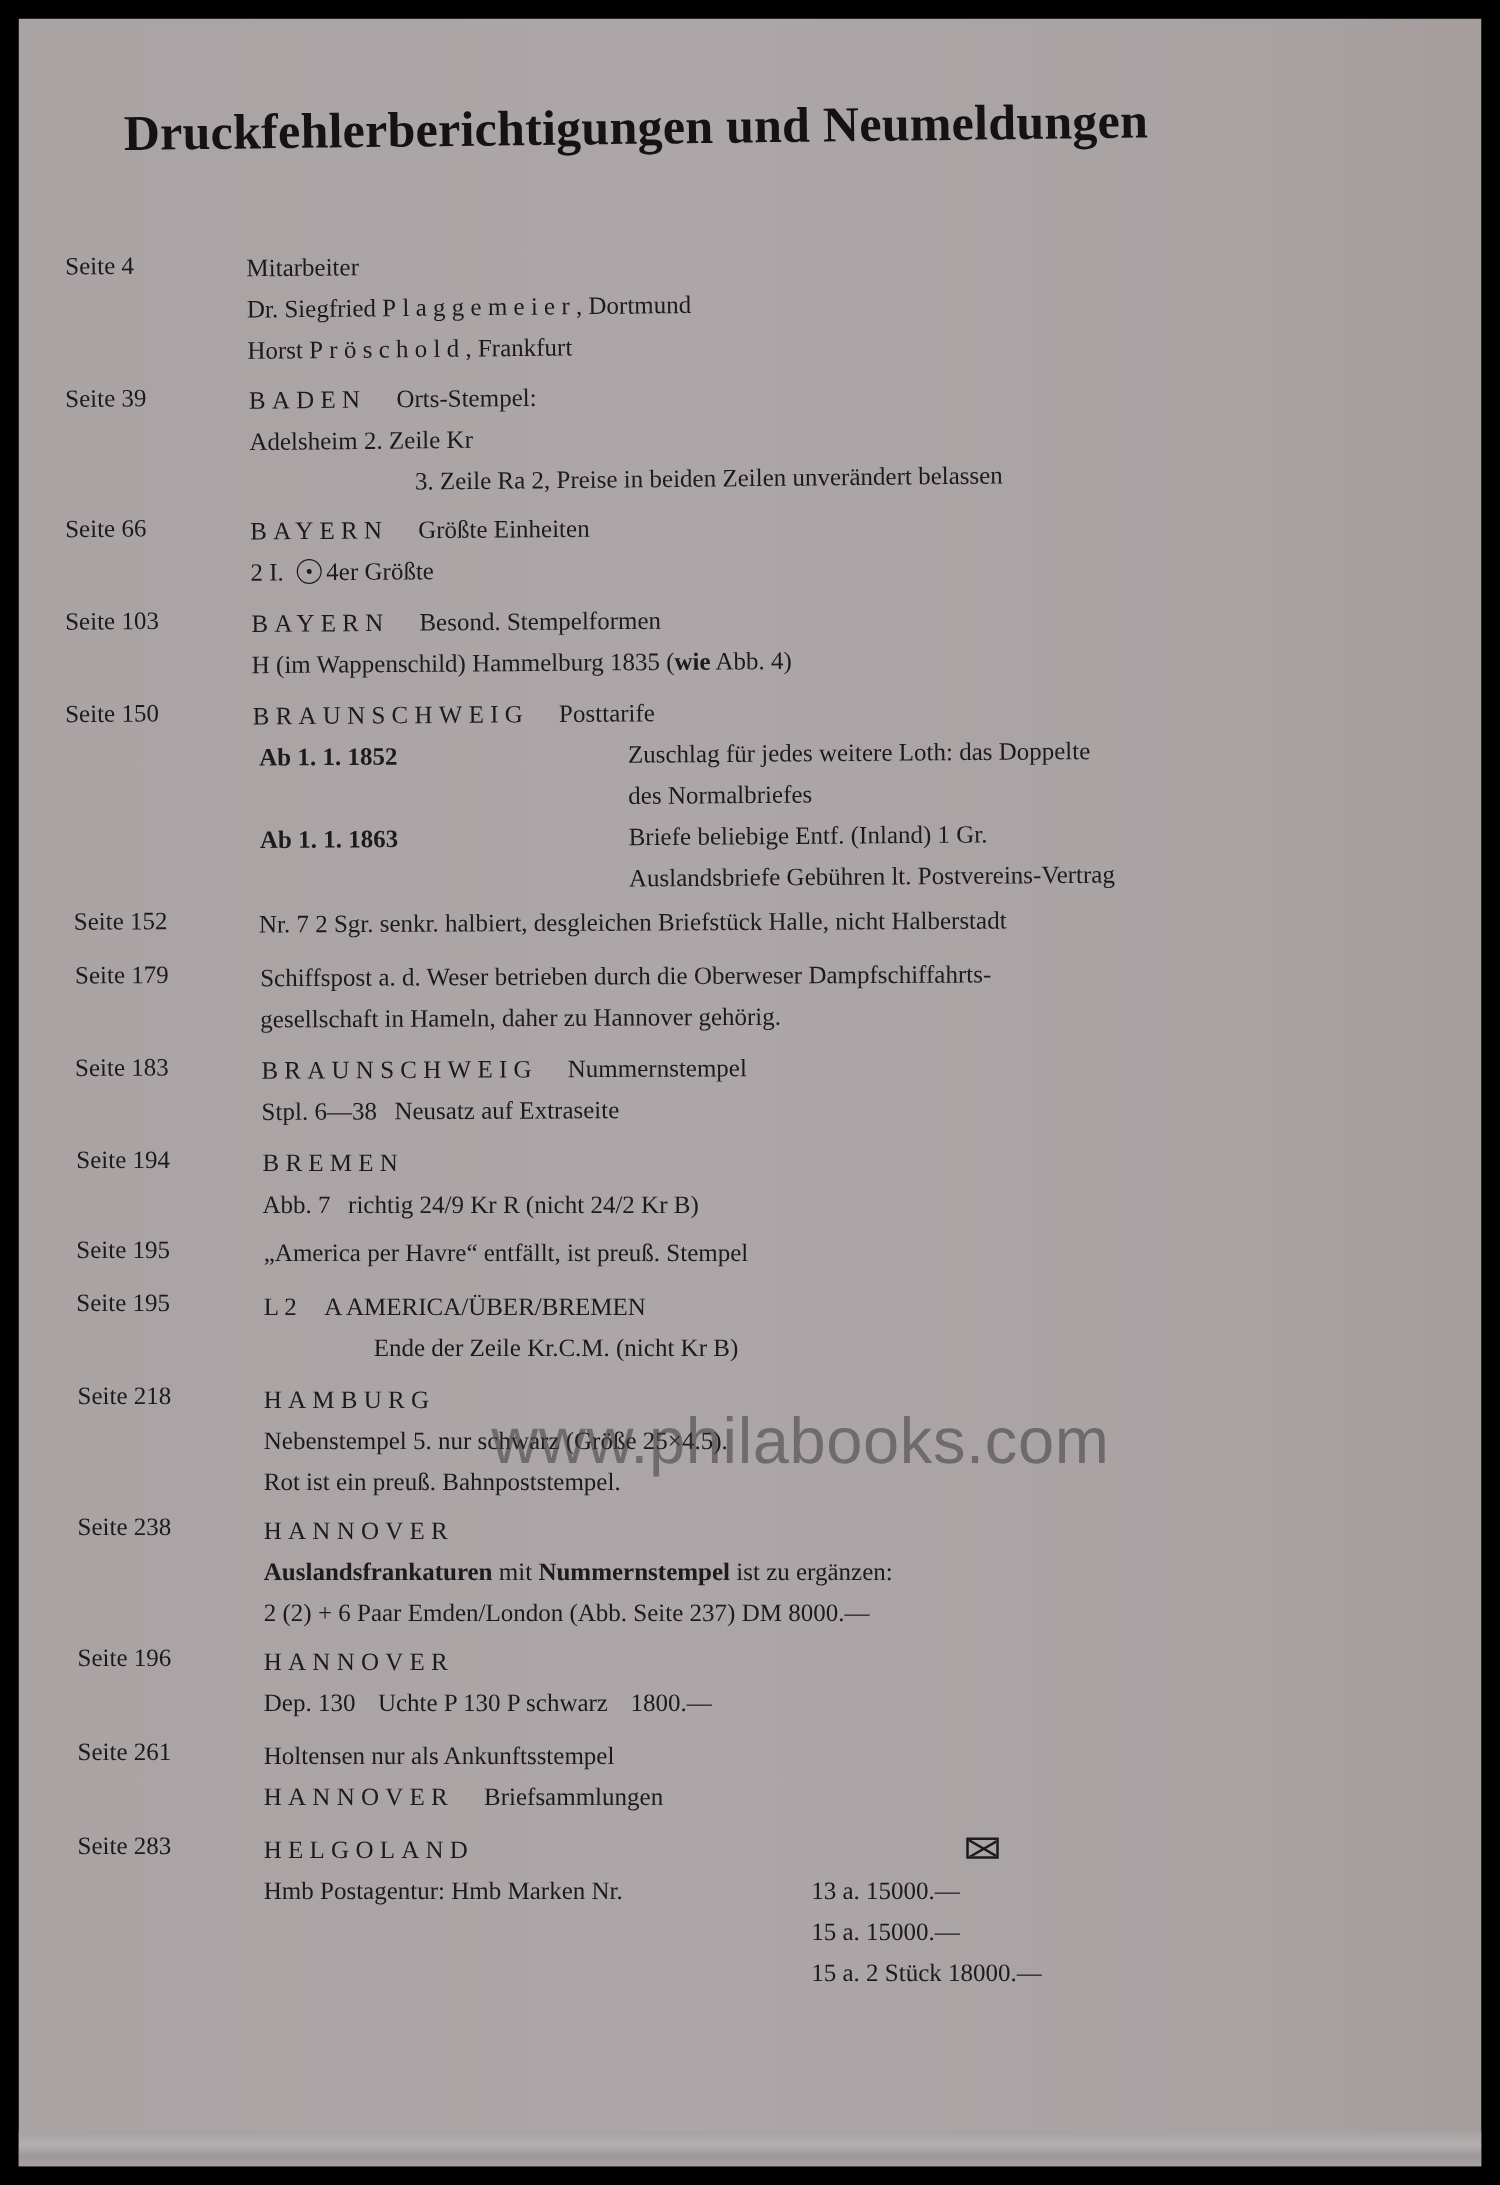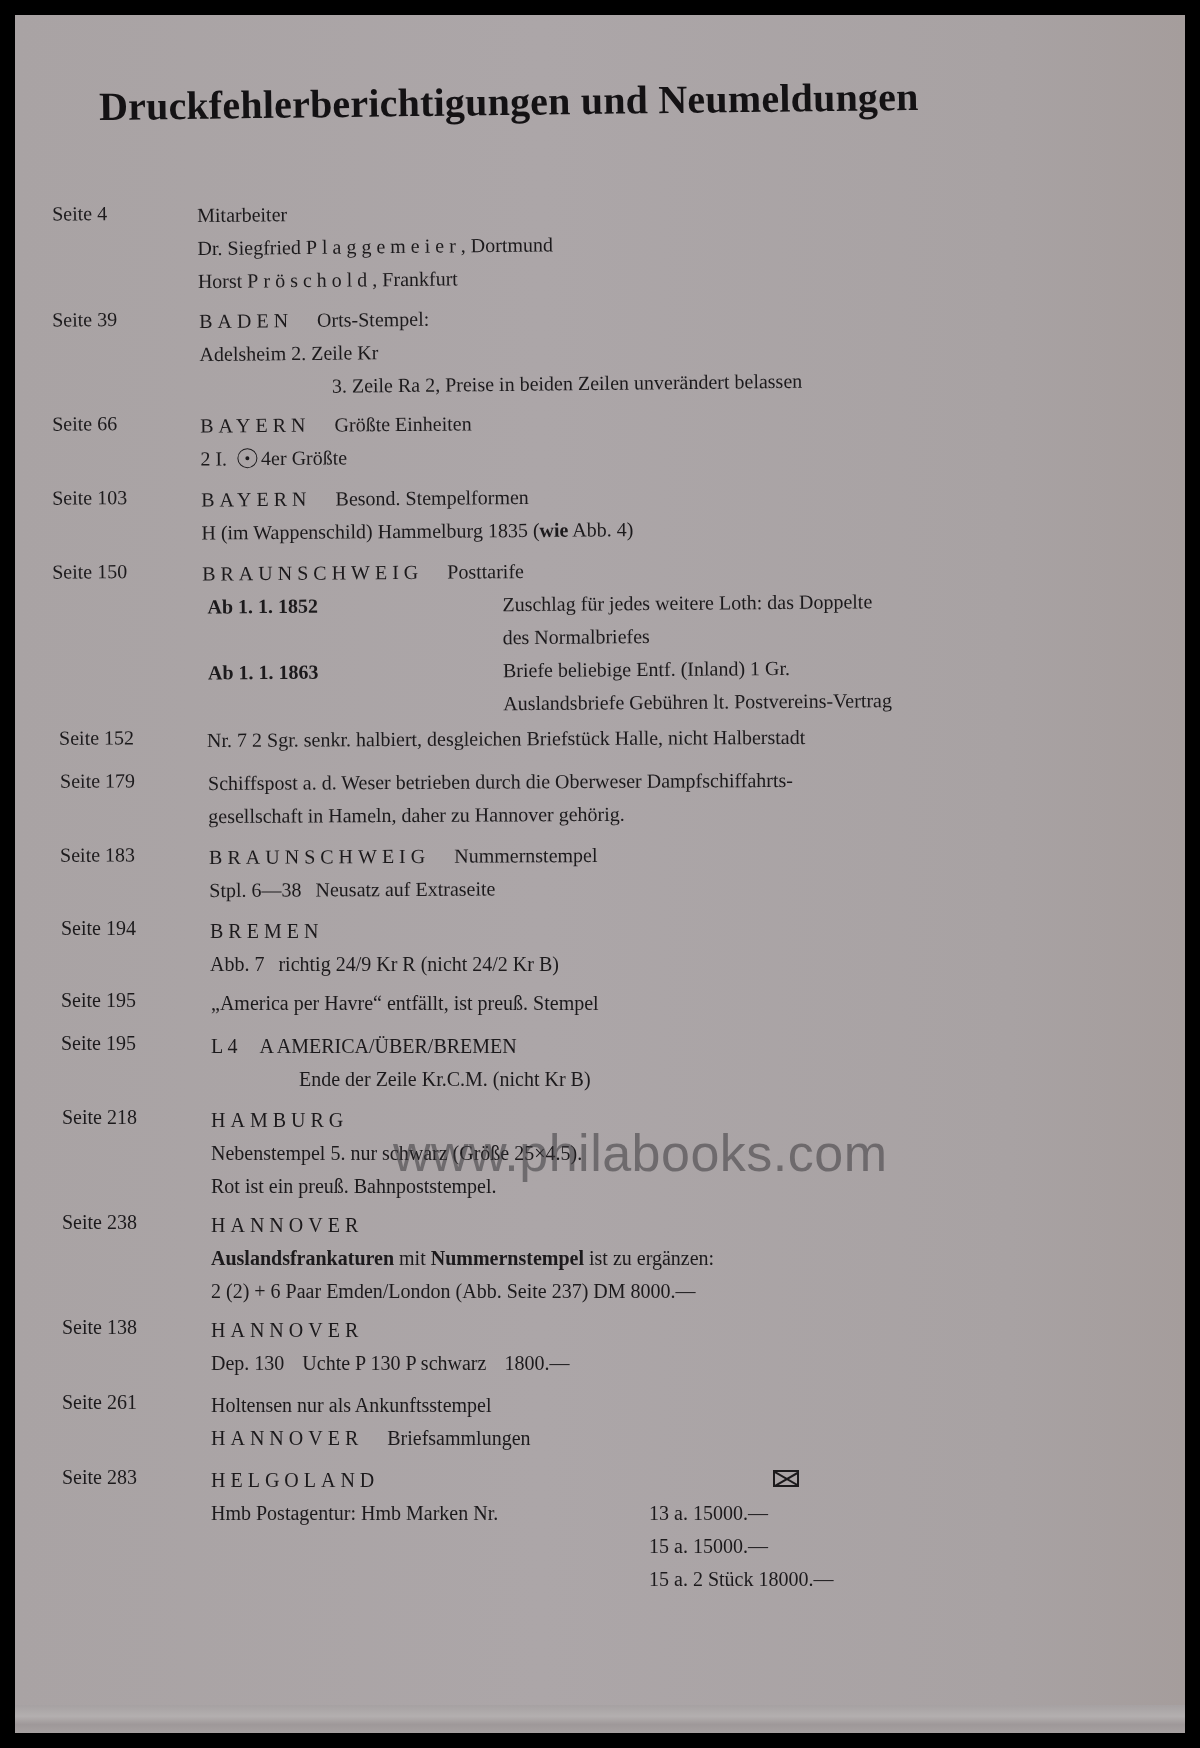--- a/index.html
+++ b/index.html
@@ -155,21 +155,21 @@
   <div class="entry" style="top:972px">
     <div class="seite" style="left:46px;top:2px">Seite 195</div>
     <div class="body" style="left:196px">
       <div class="line">„America per Havre“ entfällt, ist preuß. Stempel</div>
     </div>
   </div>
 
   <div class="entry" style="top:1015px">
     <div class="seite" style="left:46px;top:2px">Seite 195</div>
     <div class="body" style="left:196px">
-      <div class="line"><span>L 4</span><span class="gap" style="width:22px"></span><span>A AMERICA/ÜBER/BREMEN</span></div>
+      <div class="line"><span>L 2</span><span class="gap" style="width:22px"></span><span>A AMERICA/ÜBER/BREMEN</span></div>
       <div class="line" style="padding-left:88px">Ende der Zeile Kr.C.M. (nicht Kr B)</div>
     </div>
   </div>
 
   <div class="entry" style="top:1089px">
     <div class="seite" style="left:47px;top:2px">Seite 218</div>
     <div class="body" style="left:196px">
       <div class="line"><span class="spaced">HAMBURG</span></div>
       <div class="line">Nebenstempel 5. nur schwarz (Größe 25×4.5).</div>
       <div class="line">Rot ist ein preuß. Bahnpoststempel.</div>
@@ -179,21 +179,21 @@
   <div class="entry" style="top:1194px">
     <div class="seite" style="left:47px;top:2px">Seite 238</div>
     <div class="body" style="left:196px">
       <div class="line"><span class="spaced">HANNOVER</span></div>
       <div class="line"><span class="bold">Auslandsfrankaturen</span><span> mit </span><span class="bold">Nummernstempel</span><span> ist zu ergänzen:</span></div>
       <div class="line">2 (2) + 6 Paar Emden/London (Abb. Seite 237) DM 8000.—</div>
     </div>
   </div>
 
   <div class="entry" style="top:1299px">
-    <div class="seite" style="left:47px;top:2px">Seite 138</div>
+    <div class="seite" style="left:47px;top:2px">Seite 196</div>
     <div class="body" style="left:196px">
       <div class="line"><span class="spaced">HANNOVER</span></div>
       <div class="line"><span>Dep. 130</span><span class="gap" style="width:18px"></span><span>Uchte P 130 P schwarz</span><span class="gap" style="width:18px"></span><span>1800.—</span></div>
     </div>
   </div>
 
   <div class="entry" style="top:1374px">
     <div class="seite" style="left:47px;top:2px">Seite 261</div>
     <div class="body" style="left:196px">
       <div class="line">Holtensen nur als Ankunftsstempel</div>

